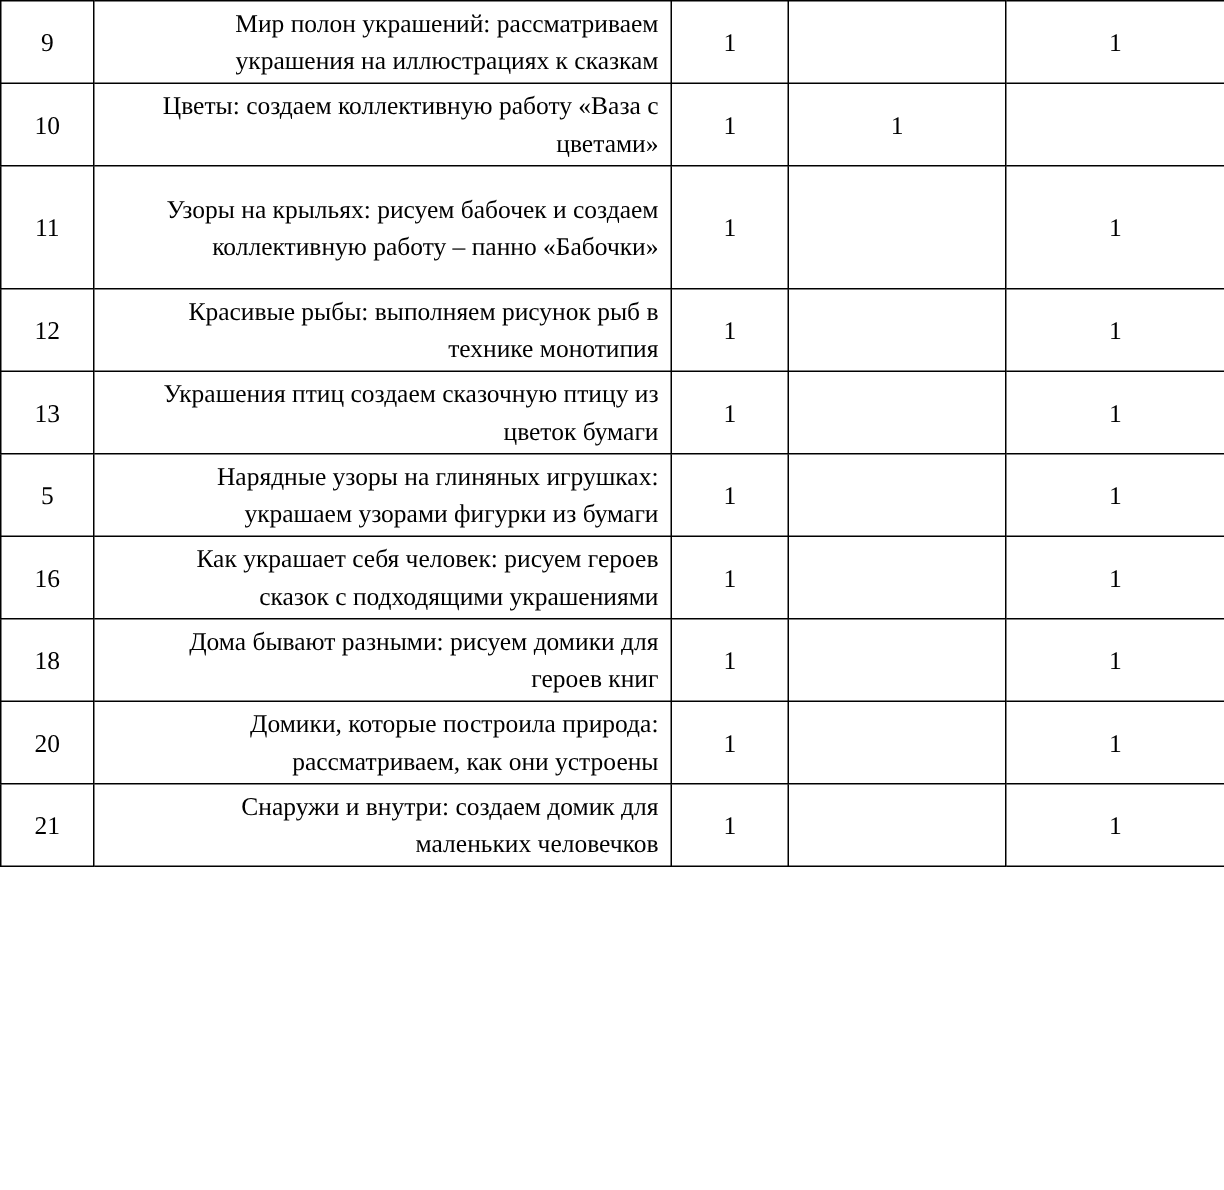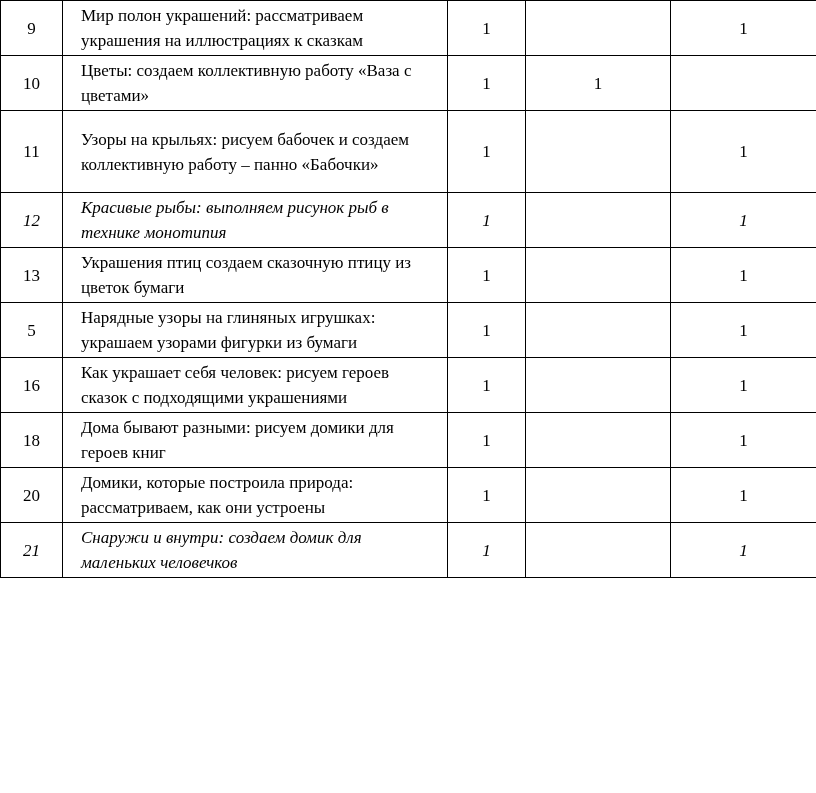--- a/index.html
+++ b/index.html
@@ -29,29 +29,29 @@
     font-size: 17px;
     line-height: 25px;
     vertical-align: middle;
     background: #ffffff;
   }
   td.num {
     text-align: center;
     padding: 2px 2px;
   }
   td.topic {
-    text-align: left;
+    text-align: right;
     padding: 2px 8px 2px 18px;
   }
   td.val {
     text-align: center;
     padding: 2px 2px;
   }
   tr.h2 { height: 54px; }
-  tr.h2s { height: 50px; font-style: italic; }
+  tr.h2s { height: 50px; }
   tr.h3 { height: 82px; }
 </style>
 </head>
 <body>
 
 <div class="page">
   <table class="schedule">
     <colgroup>
       <col style="width:62px">
       <col style="width:385px">

